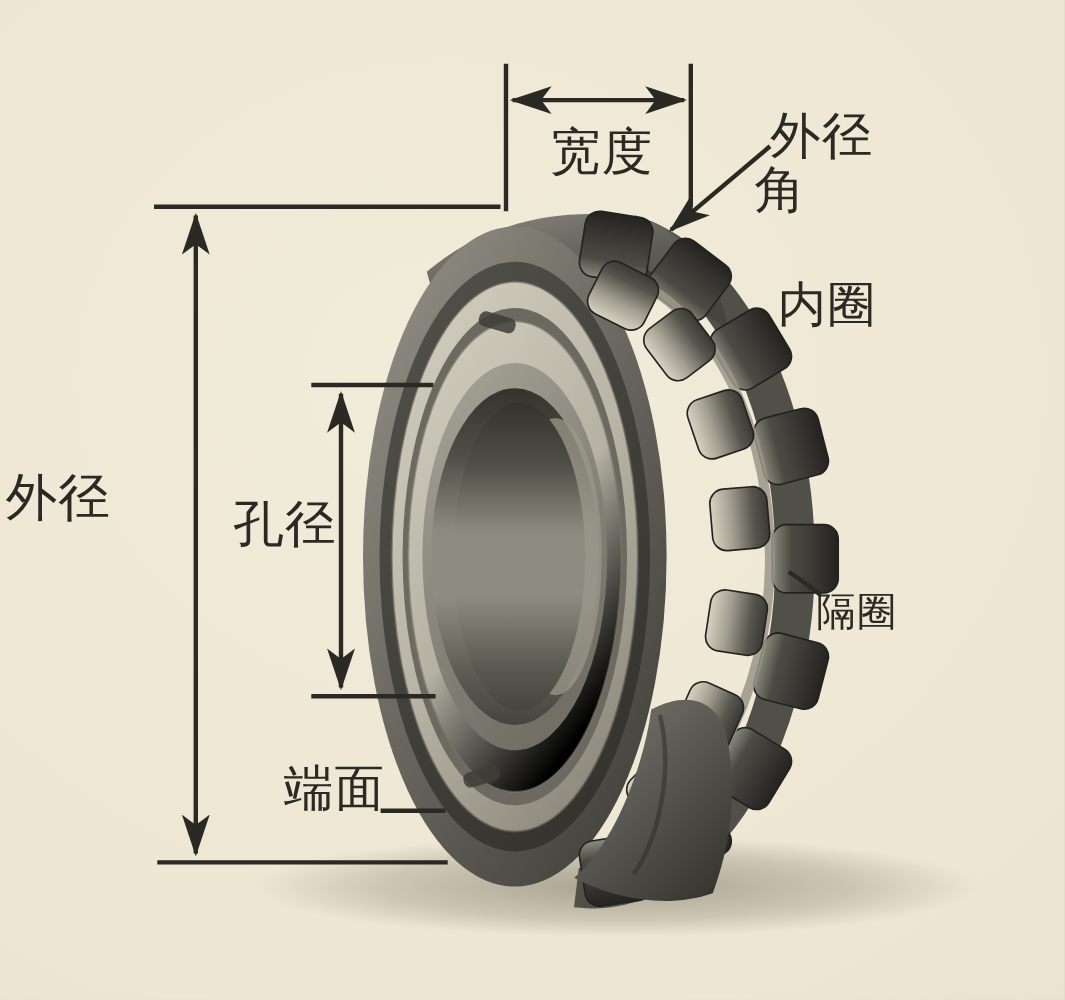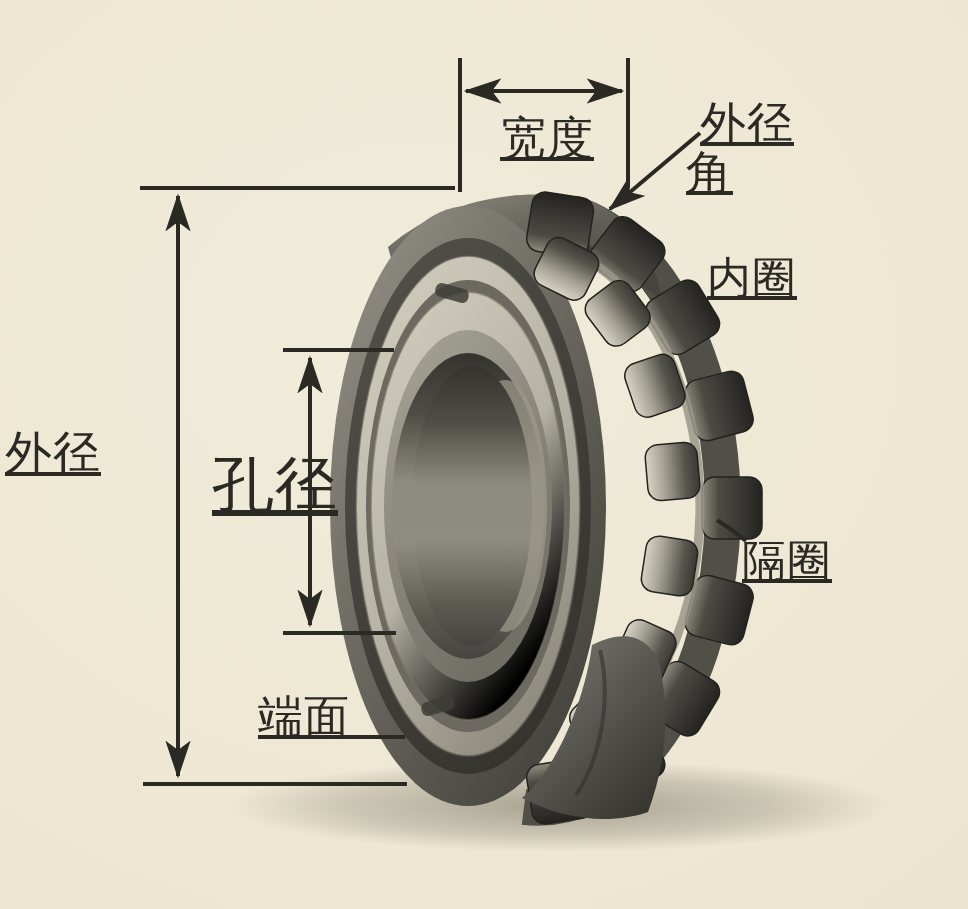--- a/index.html
+++ b/index.html
@@ -4,30 +4,30 @@
 <style>
   html,body{margin:0;padding:0;}
   body{background:#d8d2c0;font-family:"DejaVu Sans",sans-serif;}
   .stage{
     position:relative;width:968px;height:909px;overflow:hidden;
     background:radial-gradient(ellipse 130% 120% at 42% 38%, #f1ebd9 0%, #ece6d3 55%, #e3dcc8 100%);
   }
   .stage svg{position:absolute;left:0;top:0;}
   .label{
     position:absolute;color:#2a2924;font-weight:500;line-height:1.06;
-    white-space:nowrap;letter-spacing:1px;text-decoration:underline;
+    white-space:nowrap;letter-spacing:1px;
   }
   .lbl-width{left:500px;top:114px;font-size:46px;}
   .lbl-odcorner{left:686px;top:99px;font-size:46px;}
   .lbl-odcorner .l1{display:block;padding-left:14px;}
   .lbl-odcorner .l2{display:block;}
   .lbl-innerring{left:707px;top:229px;font-size:44px;margin-top:26px;}
-  .lbl-spacer{left:742px;top:538px;font-size:44px;}
+  .lbl-spacer{left:742px;top:538px;font-size:36px;}
   .lbl-od{left:5px;top:428px;font-size:47px;}
-  .lbl-bore{left:212px;top:452px;font-size:62px;}
+  .lbl-bore{left:212px;top:452px;font-size:46px;}
   .lbl-endface{left:258px;top:693px;font-size:45px;text-align:right;}
 </style>
 </head>
 <body>
 
 <div class="stage">
 
   <svg width="968" height="909" viewBox="0 0 968 909">
     <defs>
       <radialGradient id="shadowGrad" cx="50%" cy="50%" r="50%">

